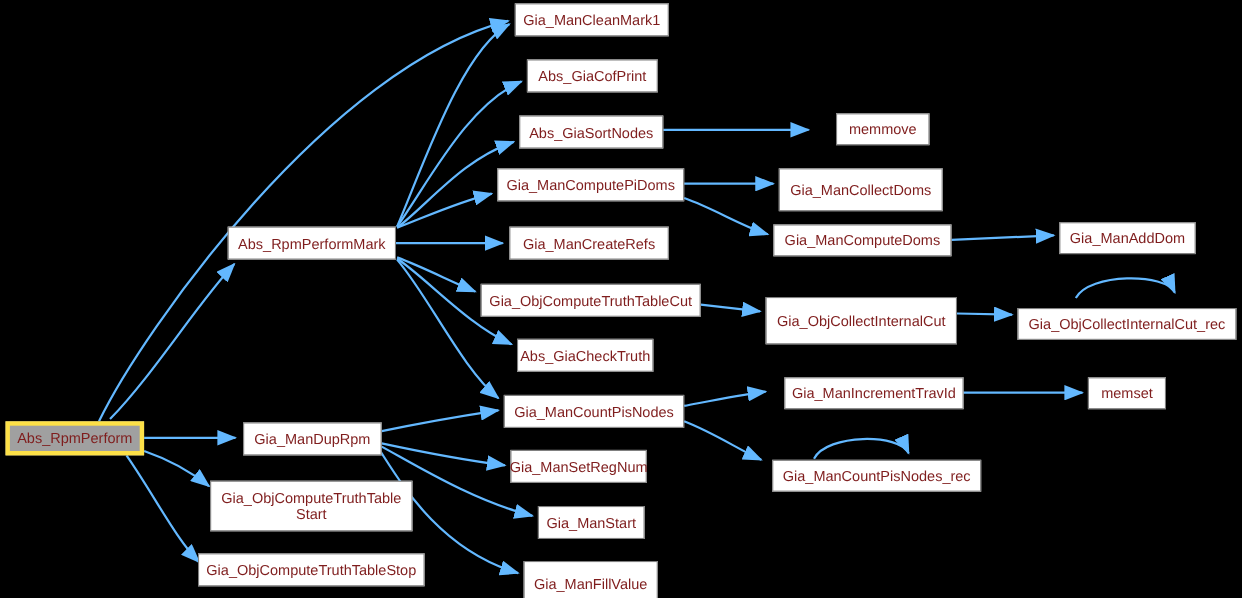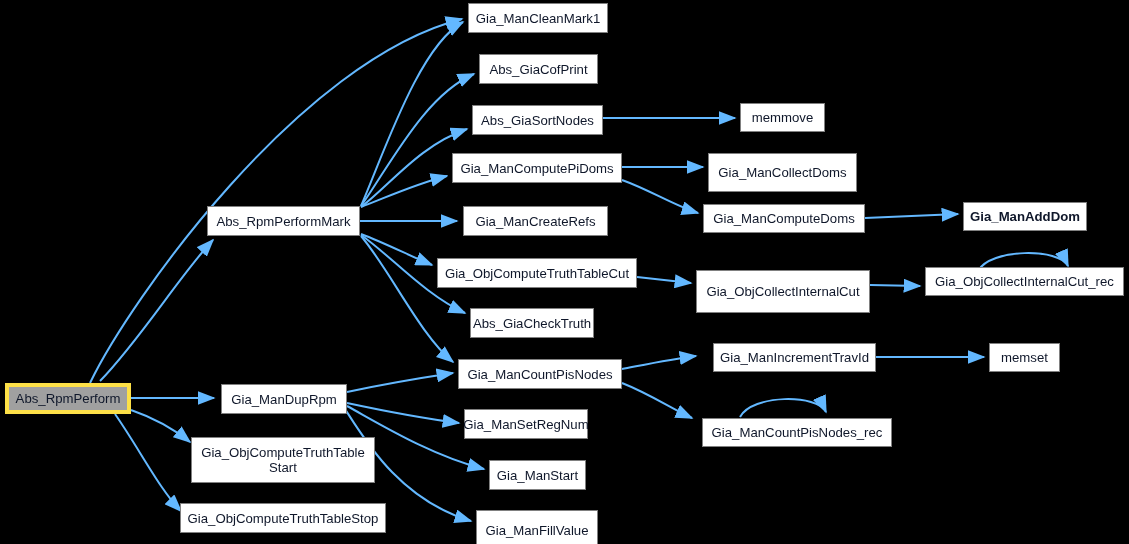--- a/index.html
+++ b/index.html
@@ -21,21 +21,21 @@
     top: 0;
     width: 1129px;
     height: 544px;
     pointer-events: none;
   }
   .node {
     position: absolute;
     box-sizing: border-box;
     background: #ffffff;
     border: 1px solid #808080;
-    color: #0f172a;
+    color: #7f1d1d;
     font-size: 13.2px;
     line-height: 15px;
     display: flex;
     align-items: center;
     justify-content: center;
     text-align: center;
     white-space: pre;
     letter-spacing: 0px;
     z-index: 5;
   }
@@ -96,23 +96,23 @@
       <div class="node" style="left: 479px; top: 54px; width: 119px; height: 30px;">Abs_GiaCofPrint</div>
       <div class="node" style="left: 472px; top: 105px; width: 131px; height: 30px;">Abs_GiaSortNodes</div>
       <div class="node" style="left: 452px; top: 153px; width: 170px; height: 30px;">Gia_ManComputePiDoms</div>
       <div class="node" style="left: 463px; top: 206px; width: 145px; height: 30px;">Gia_ManCreateRefs</div>
       <div class="node" style="left: 437px; top: 258px; width: 200px; height: 30px;">Gia_ObjComputeTruthTableCut</div>
       <div class="node" style="left: 470px; top: 308px; width: 124px; height: 30px;">Abs_GiaCheckTruth</div>
       <div class="node" style="left: 458px; top: 359px; width: 164px; height: 30px;">Gia_ManCountPisNodes</div>
       <div class="node" style="left: 464px; top: 409px; width: 124px; height: 30px; text-align: center;">Gia_ManSetRegNum</div>
       <div class="node" style="left: 489px; top: 460px; width: 97px; height: 30px;">Gia_ManStart</div>
       <div class="node" style="left: 476px; top: 510px; width: 122px; height: 41px;">Gia_ManFillValue</div>
-      <div class="node" style="left: 740px; top: 103px; width: 85px; height: 29px;">memmove</div>
+      <div class="node" style="left: 760px; top: 103px; width: 85px; height: 29px;">memmove</div>
       <div class="node" style="left: 708px; top: 153px; width: 149px; height: 39px;">Gia_ManCollectDoms</div>
       <div class="node" style="left: 703px; top: 204px; width: 162px; height: 29px;">Gia_ManComputeDoms</div>
-      <div class="node" style="left: 963px; top: 202px; width: 124px; height: 29px; font-weight: bold;">Gia_ManAddDom</div>
+      <div class="node" style="left: 963px; top: 202px; width: 124px; height: 29px;">Gia_ManAddDom</div>
       <div class="node" style="left: 696px; top: 270px; width: 174px; height: 43px;">Gia_ObjCollectInternalCut</div>
-      <div class="node" style="left: 925px; top: 267px; width: 199px; height: 29px;">Gia_ObjCollectInternalCut_rec</div>
+      <div class="node" style="left: 925px; top: 280px; width: 199px; height: 29px;">Gia_ObjCollectInternalCut_rec</div>
       <div class="node" style="left: 701px; top: 343px; width: 163px; height: 29px; margin-left: 12px;">Gia_ManIncrementTravId</div>
       <div class="node" style="left: 989px; top: 343px; width: 71px; height: 29px;">memset</div>
       <div class="node" style="left: 687px; top: 418px; width: 190px; height: 29px; margin-left: 15px;">Gia_ManCountPisNodes_rec</div>
     </div>
 </div>
 
 </body></html>

